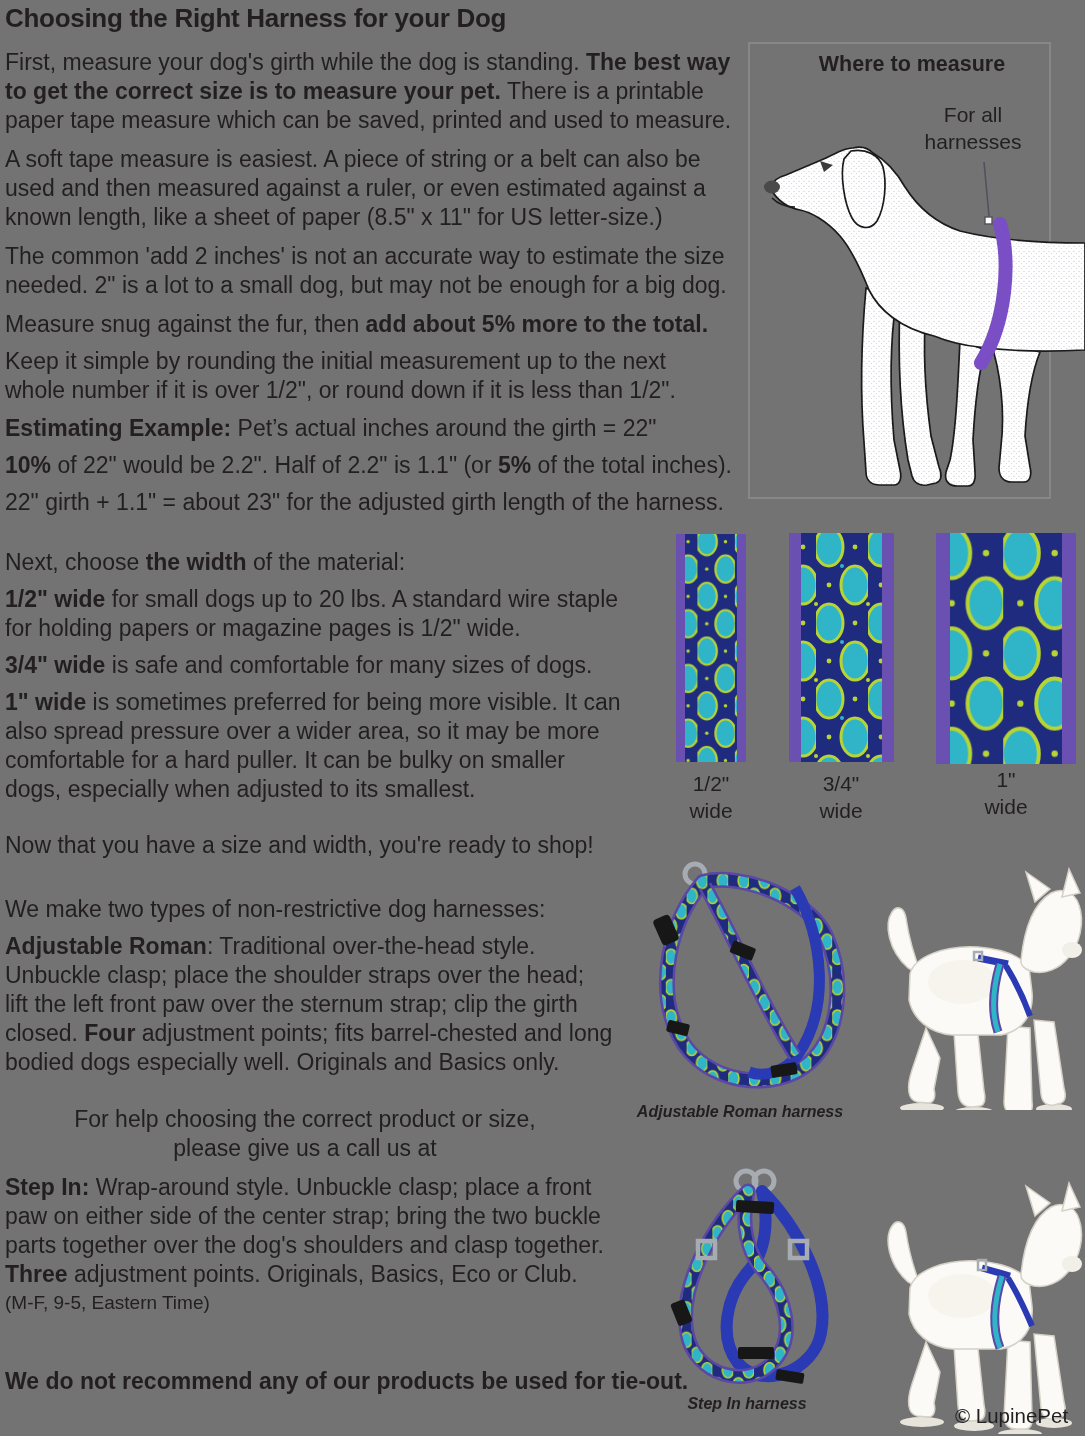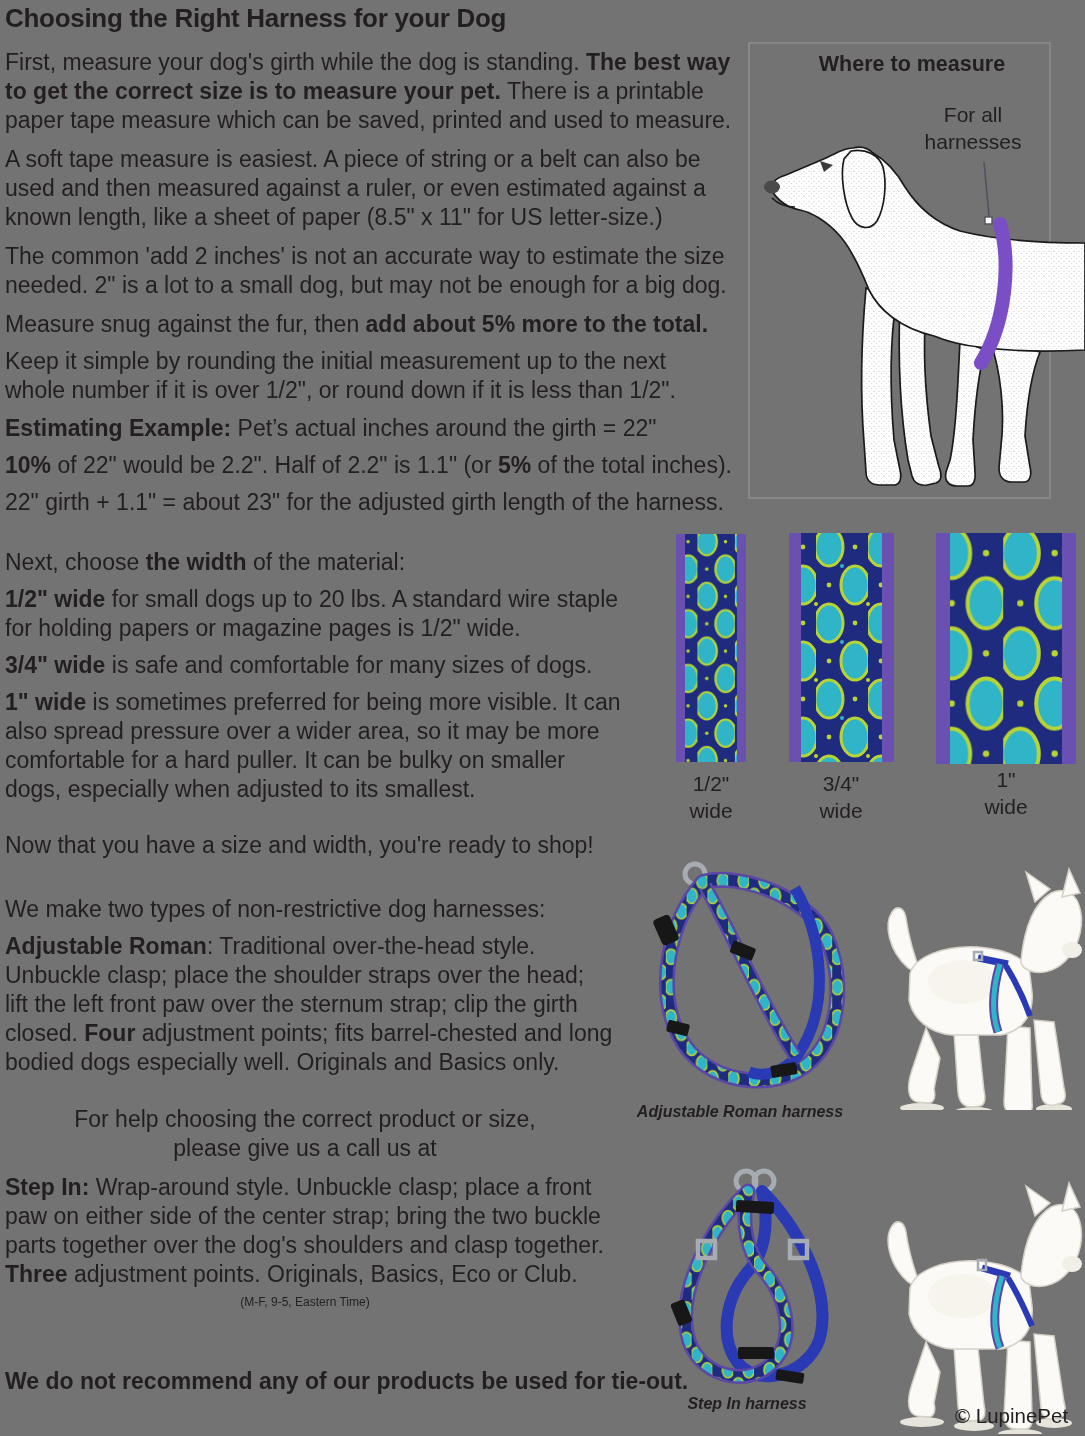--- a/index.html
+++ b/index.html
@@ -9,21 +9,21 @@
         font-weight:bold;letter-spacing:-0.3px;}
   #paragraphs{position:absolute;left:5px;top:48px;width:745px;}
   .para{margin:0;font-size:23px;line-height:29px;white-space:pre;}
   .para b{font-weight:bold;}
   .para-2{margin-top:10px}.para-3{margin-top:10px}.para-4{margin-top:10px}
   .para-5{margin-top:8px}.para-6{margin-top:9px}.para-7{margin-top:8px}.para-8{margin-top:8px}
   .para-9{margin-top:31px}.para-10{margin-top:8px}.para-11{margin-top:8px}.para-12{margin-top:8px}
   .para-13{margin-top:27px}.para-14{margin-top:35px}.para-15{margin-top:8px}.para-16{margin-top:10px}
   .para-17{margin-top:28px;width:600px;text-align:center;}
   .para-18{margin-top:6px;width:600px;text-align:center;font-weight:bold;font-size:23.5px;line-height:32px;}
-  .para-19{margin-top:0;width:600px;text-align:center;font-size:12px;line-height:27px;}
+  .para-19{margin-top:0;width:600px;text-align:left;font-size:19px;line-height:27px;}
   .para-20{margin-top:51px;font-weight:bold;}
   
   #measure-title{position:absolute;left:748px;top:52px;width:328px;text-align:center;
         font-weight:bold;font-size:21.5px;}
   #measure-callout{position:absolute;left:898px;top:101px;width:150px;text-align:center;
         font-size:21px;line-height:27px;white-space:pre-line;
         text-underline-offset:3px;}
   .abs{position:absolute;}
   .webbing-label{position:absolute;width:110px;text-align:center;font-size:21px;line-height:27px;
         white-space:pre-line;}

